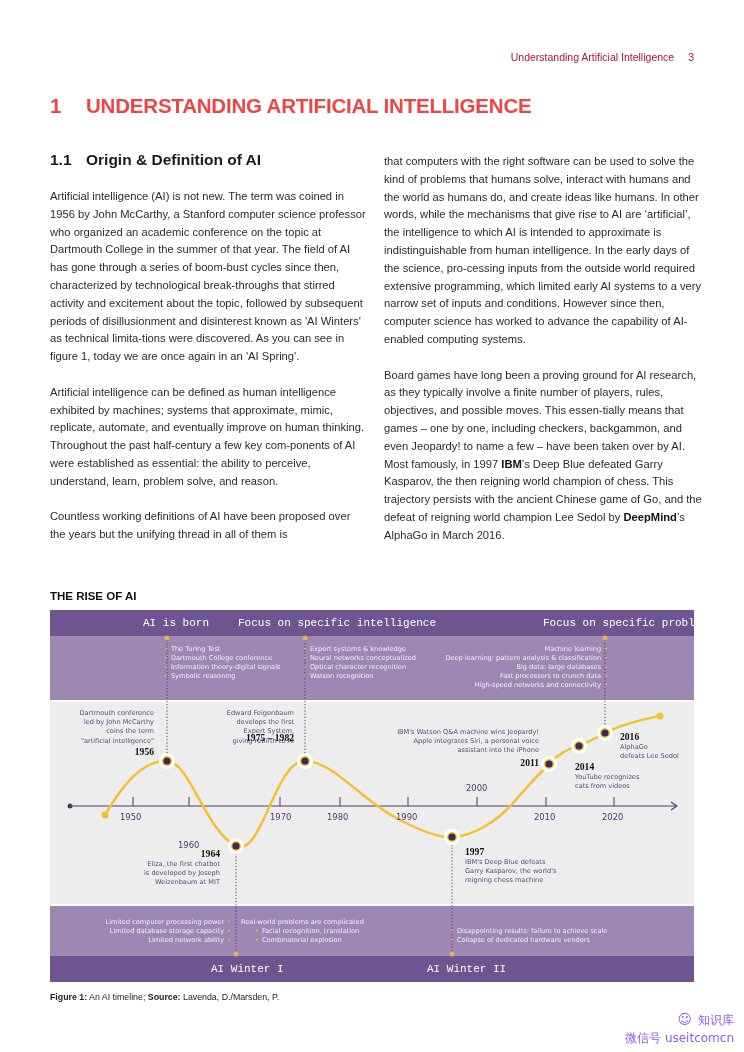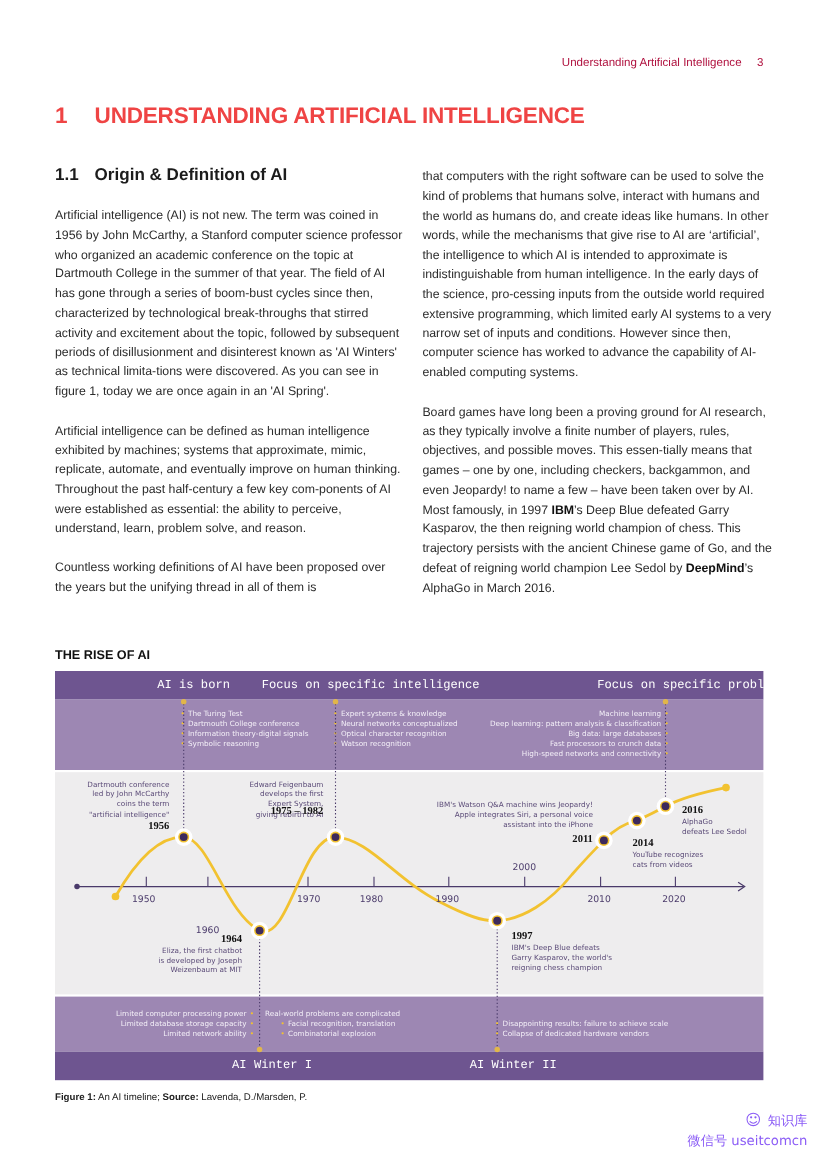--- a/index.html
+++ b/index.html
@@ -207,21 +207,21 @@
 <div class="abs ann r" style="right:524px;top:860px;">
   <div>Eliza, the first chatbot</div>
     <div>is developed by Joseph</div>
     <div>Weizenbaum at MIT</div>
 </div>
 
 <div class="abs yr" style="left:465px;top:846px;">1997</div>
 <div class="abs ann" style="left:465px;top:858px;">
   <div>IBM's Deep Blue defeats</div>
     <div>Garry Kasparov, the world's</div>
-    <div>reigning chess champion</div>
+    <div>reigning chess machine</div>
 </div>
 
 <div class="abs ann r" style="right:205px;top:728px;">
   <div>IBM's Watson Q&amp;A machine wins Jeopardy!</div>
     <div>Apple integrates Siri, a personal voice</div>
     <div>assistant into the iPhone</div>
 </div>
 <div class="abs yr" style="right:205px;top:757px;">2011</div>
 
 <div class="abs yr" style="left:575px;top:761px;">2014</div>

